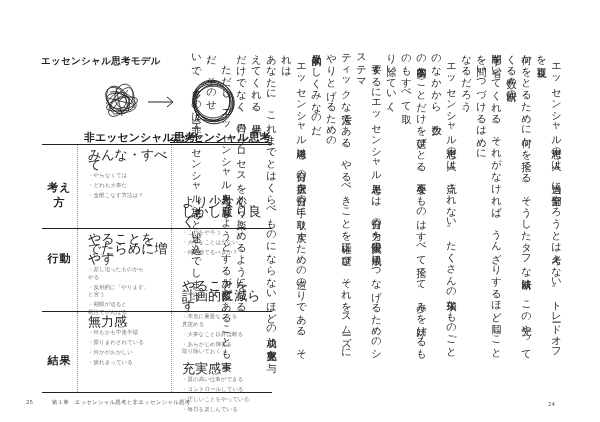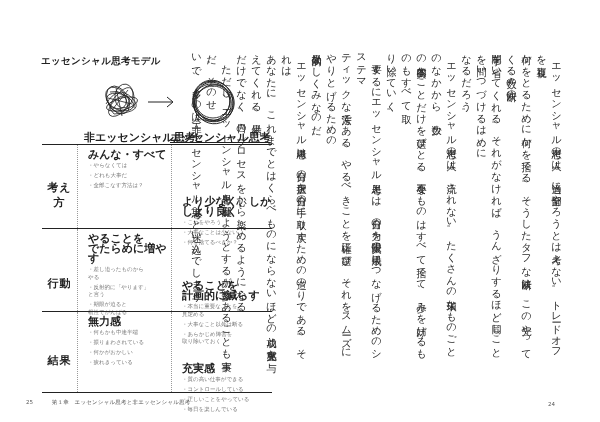--- a/index.html
+++ b/index.html
@@ -29,27 +29,27 @@
     .trow.last { border-bottom: 1.6px solid #222; }
     .trow .label {
       position: absolute; left: 0; width: 35px; text-align: center;
       font-size: 11px; font-weight: bold; letter-spacing: 1px; color: #222;
     }
     .cell { position: absolute; top: 0; bottom: 0; }
     .cell.c0 { left: 35px; width: 94px; border-left: 1px dotted #999; }
     .cell.c1 { left: 129px; width: 100px; border-left: 1px dotted #999; }
     .cell .inner { padding: 5px 0 0 10px; }
     .cell.c1 .inner { padding-left: 10px; margin-top: 47px; }
-    .cell .head { font-size: 11px; font-weight: bold; line-height: 10px; color: #222; margin-bottom: 2px; white-space: pre-line; }
+    .cell .head { font-size: 13px; font-weight: normal; line-height: 10px; color: #222; margin-bottom: 2px; white-space: pre-line; }
     .cell .item { font-size: 5.5px; line-height: 7.6px; color: #777; white-space: pre-line; margin-bottom: 2.5px; }
 
     .row-think { height: 83px; }
     .row-think .label { top: 35px; }
     .row-action { height: 82px; }
-    .row-action .label { top: 47px; }
+    .row-action .label { top: 22px; }
     .row-result { height: 80px; }
     .row-result .label { top: 41px; }
 
     .footer-left { position: absolute; left: 26px; top: 399px; font-size: 5.5px; color: #555; }
     .footer-left .pnum { display: inline-block; width: 24px; }
     .footer-left .chapter { letter-spacing: 0.2px; }
     .footer-right { position: absolute; left: 248px; top: 401px; font-size: 5.5px; color: #555; }
 
     .vtext {
       position: absolute; right: 36px; top: 47px; height: 310px;

